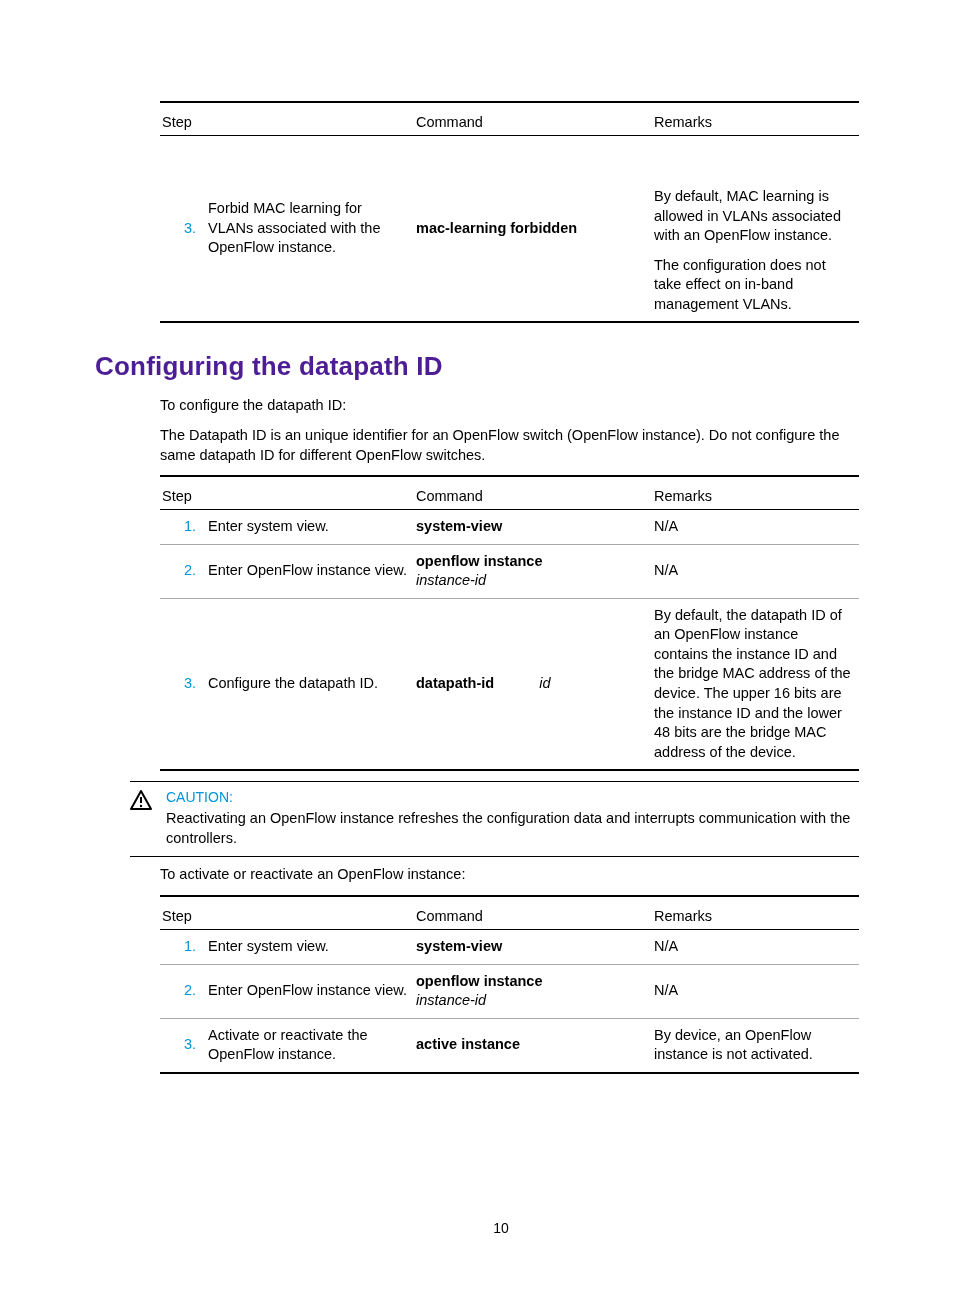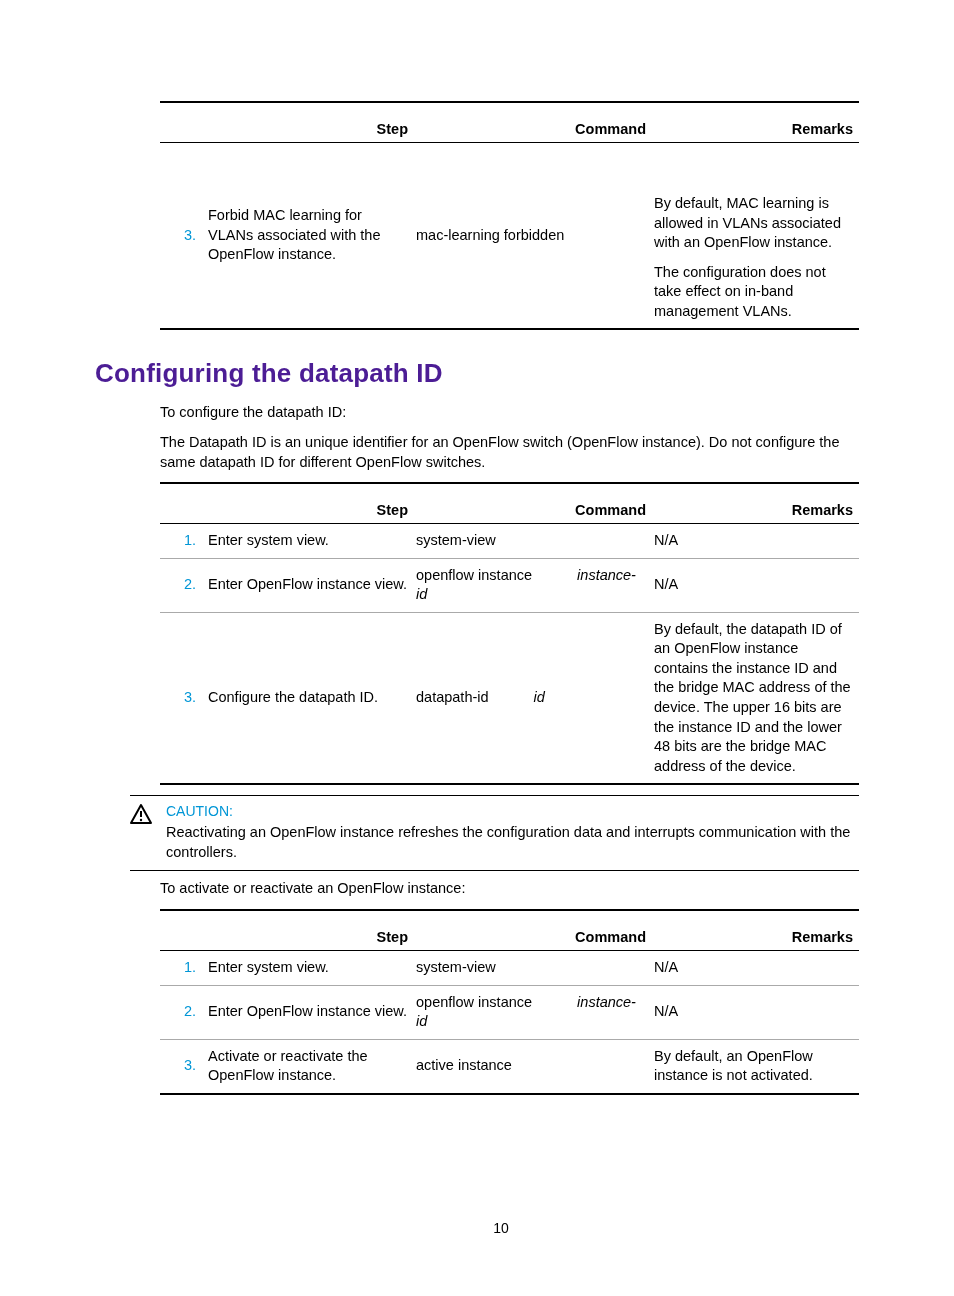--- a/index.html
+++ b/index.html
@@ -42,42 +42,42 @@
     border-top: 2px solid #000;
     border-bottom: 1.5px solid #000;
   }
   table.steps tbody tr {
     border-bottom: 1px solid #aaa;
   }
   table.steps tbody tr:last-child {
     border-bottom: 2px solid #000;
   }
   table.steps th {
-    text-align: right;
-    font-weight: bold;
-    padding: 18px 6px 5px 2px;
+    text-align: left;
+    font-weight: normal;
+    padding: 11px 6px 5px 2px;
     font-size: 14.5px;
   }
   table.steps td {
     padding: 7px 6px 7px 2px;
     vertical-align: middle;
     line-height: 1.35;
     font-weight: 300;
   }
   .col-num {
     width: 34px;
     text-align: right;
     color: #0096d6;
     font-weight: bold;
     vertical-align: middle;
     padding-right: 10px !important;
   }
   .col-step { width: 200px; }
   .col-cmd { width: 230px; }
-  .cmd b { font-weight: normal; }
+  .cmd b { font-weight: bold; }
   .cmd i { font-style: italic; margin-left: 41px; }
   .remarks-split { display: flex; flex-direction: column; gap: 10px; margin-top: 44px; }
   .caution-box {
     border-top: 1px solid #000;
     border-bottom: 1px solid #000;
     padding: 7px 0 8px 0;
     margin: 10px 0 3px 0;
     display: flex;
     gap: 14px;
     align-items: flex-start;
@@ -206,20 +206,20 @@
         <tr>
           <td class="col-num">2.</td>
           <td class="col-step">Enter OpenFlow instance view.</td>
           <td class="col-cmd cmd"><b>openflow instance</b><i> instance-id</i></td>
           <td>N/A</td>
         </tr>
         <tr>
           <td class="col-num">3.</td>
           <td class="col-step">Activate or reactivate the OpenFlow instance.</td>
           <td class="col-cmd cmd"><b>active instance</b><i></i></td>
-          <td>By default, an OpenFlow instance is not activated.</td>
+          <td>By device, an OpenFlow instance is not activated.</td>
         </tr>
       </tbody>
     </table>
   </div>
 
   <div class="page-num">10</div>
 </div>
 
 </body></html>

